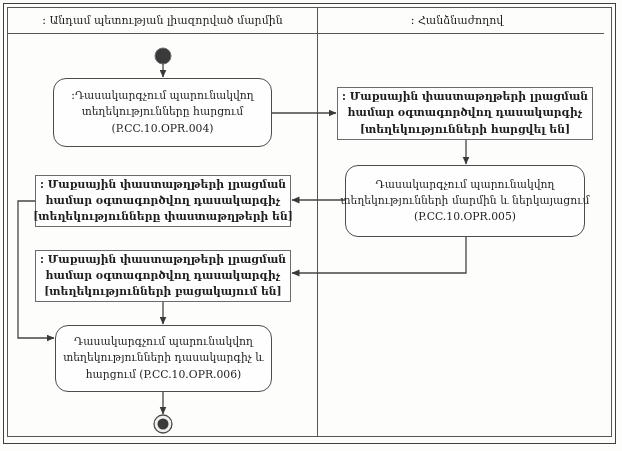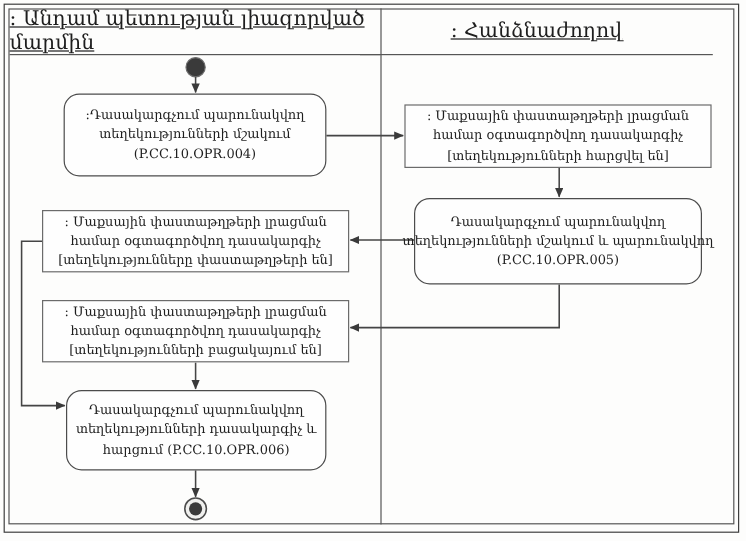--- a/index.html
+++ b/index.html
@@ -4,31 +4,31 @@
 <style>
   html,body{margin:0;padding:0;background:#fbfbfa;}
   #canvas{
     position:relative;width:622px;height:451px;background:#fdfdfc;overflow:hidden;
     font-family:"DejaVu Serif","DejaVu Sans",serif;color:#1e1e1e;
   }
   .abs{position:absolute;box-sizing:border-box;}
   
   .outer-frame{left:3px;top:3px;width:613px;height:441px;border:1.5px solid #3f3f3f;background:transparent;z-index:0;}
   .inner-frame{left:7px;top:7px;width:605px;height:430px;border:1px solid #565656;background:transparent;z-index:0;}
-  .lane-header{top:7px;height:39px;border-bottom:1px solid #565656;display:flex;align-items:center;justify-content:center;font-size:17px;z-index:1;background:transparent;text-decoration:underline;}
+  .lane-header{top:7px;height:27px;border-bottom:1px solid #565656;display:flex;align-items:center;justify-content:center;font-size:11px;z-index:1;background:transparent;}
   .lane-header.left{left:8px;width:309px;}
-  .lane-header.right{left:300px;width:294px;}
+  .lane-header.right{left:310px;width:294px;}
   .lane-divider{left:317px;top:7px;width:1px;height:430px;background:#565656;z-index:1;}
   
   svg.wires{position:absolute;left:0;top:0;width:622px;height:451px;z-index:2;}
   svg.wires path.edge{fill:none;stroke:#454545;stroke-width:1.3px;}
   
   .node{z-index:3;background:#fefefe;display:flex;flex-direction:column;align-items:center;justify-content:center;text-align:center;font-size:10.8px;line-height:1.5;padding:3px 6px;}
   .activity{border:1.4px solid #4c4c4c;border-radius:13px;}
-  .objnode{border:1.2px solid #6b6b6b;}
+  .objnode{border:1.2px solid #6b6b6b;font-weight:bold;}
   .node span{display:block;white-space:nowrap;}
   #opr004{left:53px;top:78px;width:219px;height:69px;}
   #obj-requested{left:337px;top:87px;width:256px;height:53px;}
   #opr005{left:345px;top:165px;width:240px;height:72px;}
   #obj-presented{left:35px;top:175px;width:256px;height:52px;}
   #obj-missing{left:35px;top:250px;width:256px;height:52px;}
   #opr006{left:55px;top:325px;width:217px;height:67px;}
 </style>
 </head>
 <body>
@@ -59,33 +59,33 @@
     <path class="edge" d="M466,237 L466,273 L292,273" marker-end="url(#arw)"></path>
     <path class="edge" d="M35,201 L18,201 L18,338 L54,338" marker-end="url(#arw)"></path>
     <path class="edge" d="M163,302 L163,324" marker-end="url(#arw)"></path>
     <path class="edge" d="M163,392 L163,414" marker-end="url(#arw)"></path>
     <circle cx="163" cy="424" r="9" fill="#f0f0ee" stroke="#4c4c4c" stroke-width="1.3"></circle>
     <circle cx="163" cy="424" r="5.5" fill="#3a3a3a"></circle>
   </svg>
 
   <div id="opr004" class="abs node activity">
     <span>:Դասակարգչում պարունակվող</span>
-    <span>տեղեկությունների մշակում</span>
+    <span>տեղեկությունները հարցում</span>
     <span>(P.CC.10.OPR.004)</span>
   </div>
 
   <div id="obj-requested" class="abs node objnode">
     <span>: Մաքսային փաստաթղթերի լրացման</span>
     <span>համար օգտագործվող դասակարգիչ</span>
     <span>[տեղեկությունների հարցվել են]</span>
   </div>
 
   <div id="opr005" class="abs node activity">
     <span>Դասակարգչում պարունակվող</span>
-    <span>տեղեկությունների մշակում և պարունակվող</span>
+    <span>տեղեկությունների մարմին և ներկայացում</span>
     <span>(P.CC.10.OPR.005)</span>
   </div>
 
   <div id="obj-presented" class="abs node objnode">
     <span>: Մաքսային փաստաթղթերի լրացման</span>
     <span>համար օգտագործվող դասակարգիչ</span>
     <span>[տեղեկությունները փաստաթղթերի են]</span>
   </div>
 
   <div id="obj-missing" class="abs node objnode">

